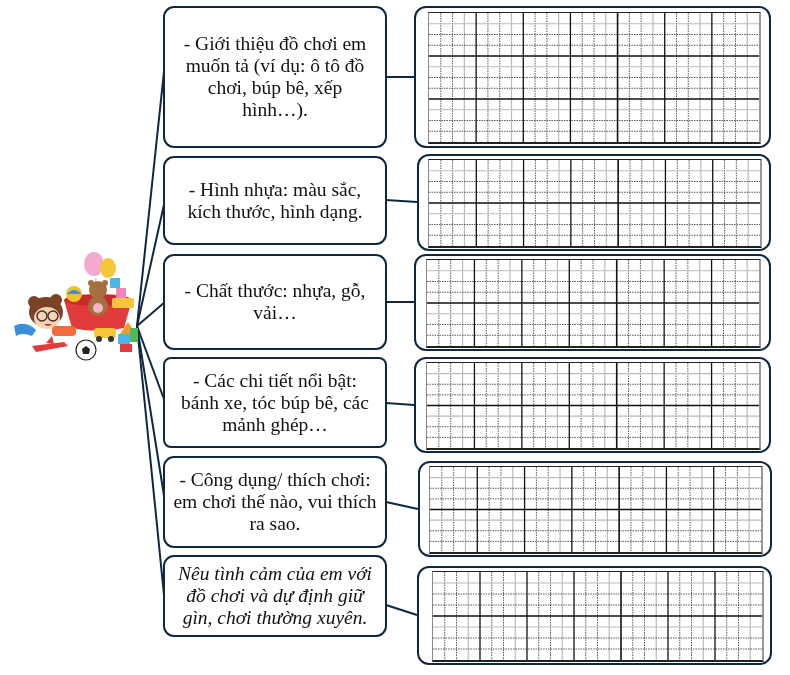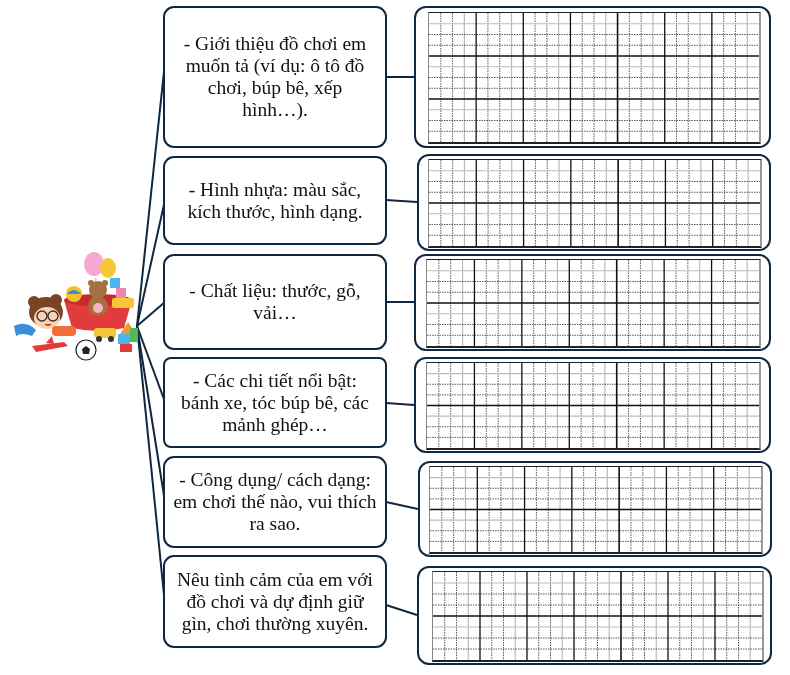--- a/index.html
+++ b/index.html
@@ -96,29 +96,29 @@
   <polygon points="34,93 40,86 42,94" fill="#e23b3b"></polygon>
 </svg>
 
 <div class="text-box" style="left:163px; top:6px; width:224px; height:142px;">
   <span>- Giới thiệu đồ chơi em muốn tả (ví dụ: ô tô đồ chơi, búp bê, xếp hình…).</span>
 </div>
 <div class="text-box" style="left:163px; top:156px; width:224px; height:89px;">
   <span>- Hình nhựa: màu sắc, kích thước, hình dạng.</span>
 </div>
 <div class="text-box" style="left:163px; top:254px; width:224px; height:96px;">
-  <span>- Chất liệu: thước, gỗ, vải…</span>
+  <span>- Chất thước: nhựa, gỗ, vải…</span>
 </div>
 <div class="text-box" style="left:163px; top:357px; width:224px; height:91px;border-radius:8px;">
   <span>- Các chi tiết nổi bật: bánh xe, tóc búp bê, các mảnh ghép…</span>
 </div>
 <div class="text-box" style="left:163px; top:456px; width:224px; height:92px;">
-  <span>- Công dụng/ cách dạng: em chơi thế nào, vui thích ra sao.</span>
-</div>
-<div class="text-box" style="left:163px; top:555px; width:224px; height:93px;">
+  <span>- Công dụng/ thích chơi: em chơi thế nào, vui thích ra sao.</span>
+</div>
+<div class="text-box" style="left:163px; top:555px; width:224px; height:82px;font-style:italic;">
   <span>Nêu tình cảm của em với đồ chơi và dự định giữ gìn, chơi thường xuyên.</span>
 </div>
 
 <div class="grid-box" style="left:414px; top:6px; width:357px; height:142px;">
   <div class="paper" style="left:12px; top:4px; width:333px; height:132px;">
       <svg width="330" height="129">
         <line x1="11.785714285714286" y1="0" x2="11.785714285714286" y2="129" stroke="#333333" stroke-width="0.8" stroke-dasharray="1.5,1"></line>
         <line x1="23.571428571428573" y1="0" x2="23.571428571428573" y2="129" stroke="#333333" stroke-width="0.8" stroke-dasharray="1.5,1"></line>
         <line x1="35.35714285714286" y1="0" x2="35.35714285714286" y2="129" stroke="#bbbbbb" stroke-width="1.2"></line>
         <line x1="58.92857142857143" y1="0" x2="58.92857142857143" y2="129" stroke="#333333" stroke-width="0.8" stroke-dasharray="1.5,1"></line>

